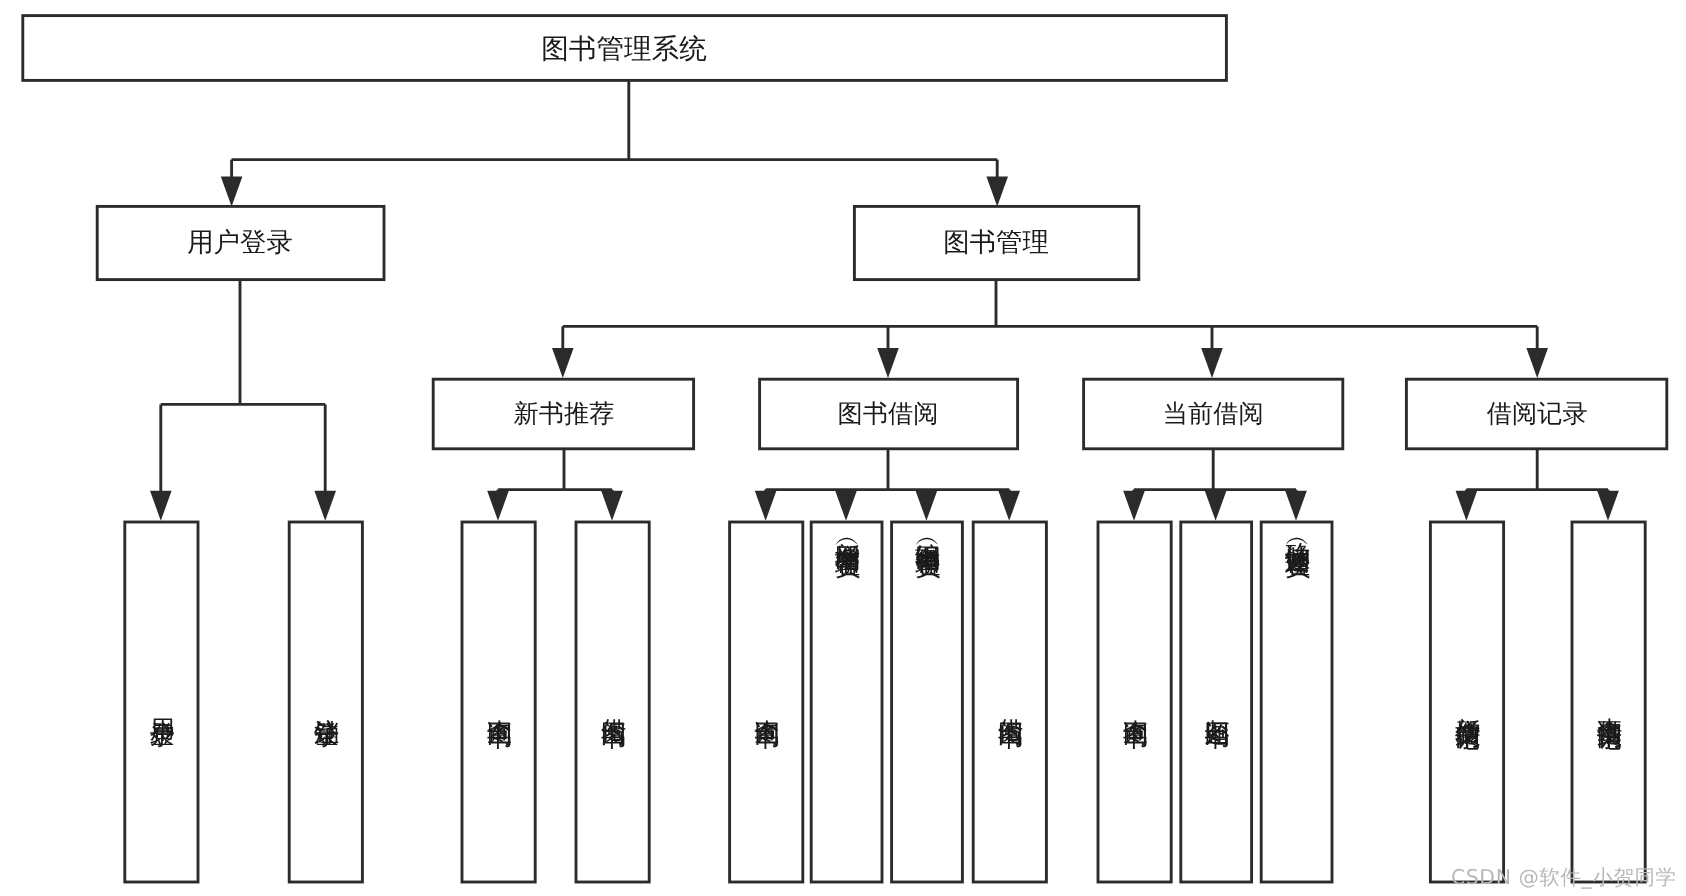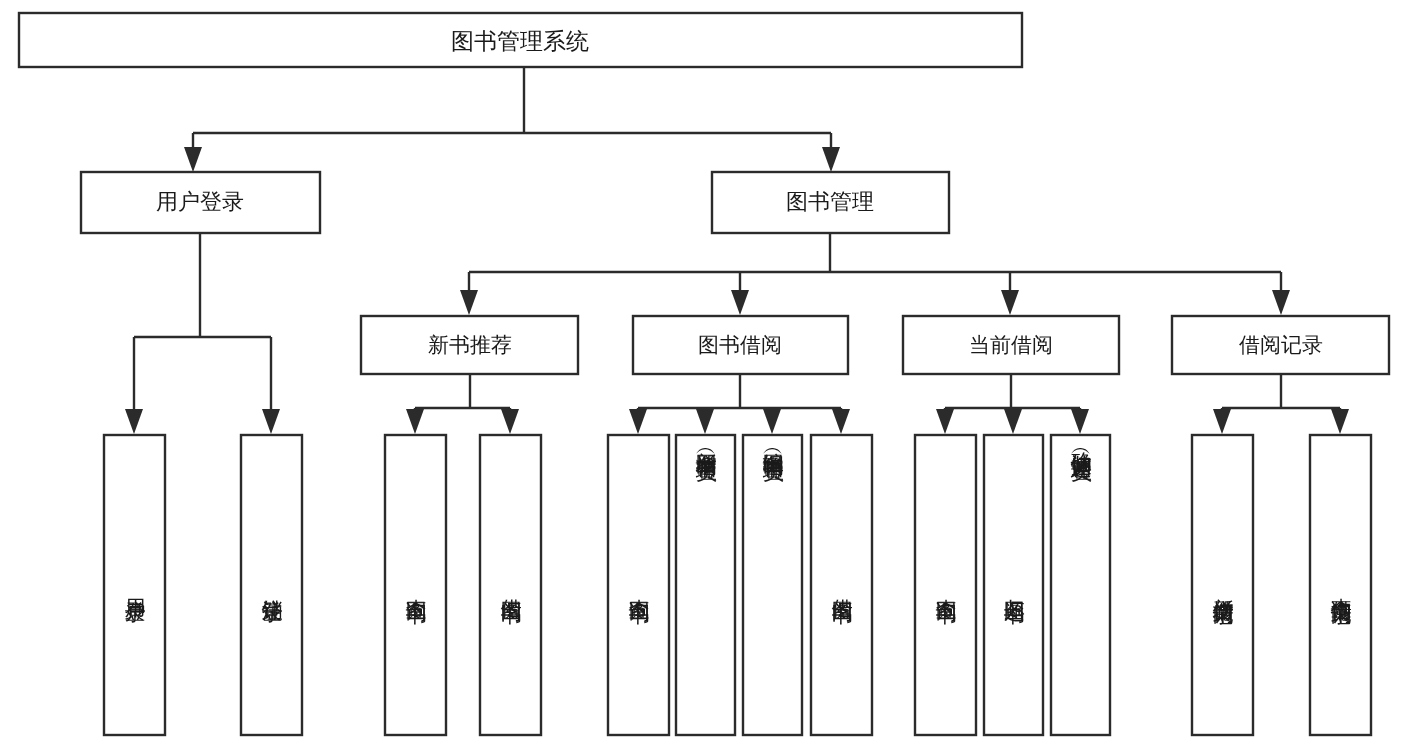--- a/index.html
+++ b/index.html
@@ -251,14 +251,15 @@
     <span class="leaf-label">确认归还（管理员）</span>
   </div>
 
   <div class="leaf-label-wrap" style="left:1192px; top:435px; width:61px; height:300px;">
     <span class="leaf-label">新增借阅记录</span>
   </div>
   <div class="leaf-label-wrap" style="left:1310px; top:435px; width:61px; height:300px;">
     <span class="leaf-label">查询借阅记录</span>
   </div>
 
+  <div id="watermark">CSDN @软件_小贺同学</div>
 
 </div>
 
 </body></html>

